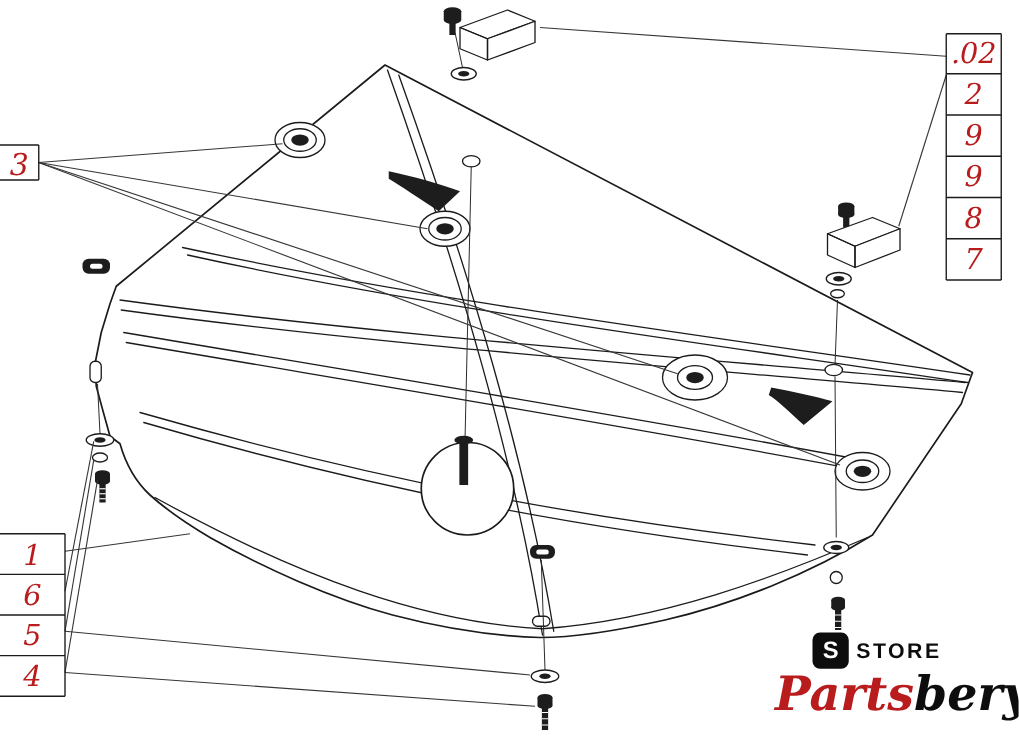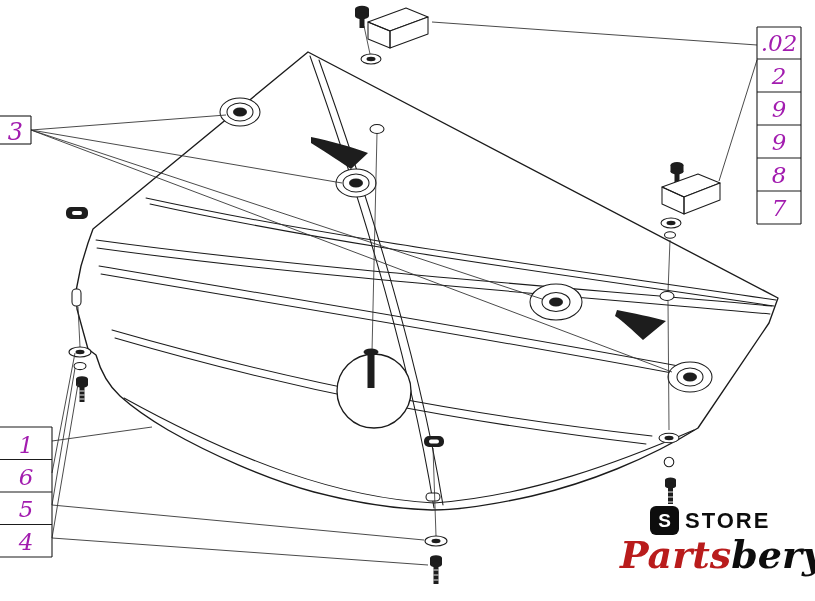--- a/index.html
+++ b/index.html
@@ -12,32 +12,32 @@
   .ln2{stroke:#1b1b1b;fill:none;stroke-width:1.05;stroke-linejoin:round;stroke-linecap:round;}
   .thin{stroke:#2b2b2b;fill:none;stroke-width:.8;}
   .lead{stroke:#363636;fill:none;stroke-width:.9;}
   .tbl{stroke:#1b1b1b;fill:none;stroke-width:1.1;}
   .fw{fill:#ffffff;}
   .dk{fill:#1d1d1d;stroke:none;}
   .whs{stroke:#fff;stroke-width:.9;fill:none;}
 
   
   .callout{position:absolute;font-family:"DejaVu Serif",serif;font-style:italic;
-           color:#a21caf;text-align:center;line-height:30px;height:30px;}
+           color:#b91c1c;text-align:center;line-height:30px;height:30px;}
   .co-right{left:757px;width:44px;font-size:23px;}
   .co-left{left:0;width:31px;top:117px;font-size:24px;}
   .co-bl{left:0;width:52px;font-size:23px;}
 
   
   .logo{position:absolute;left:618px;top:504px;width:195px;height:94px;}
   .logo-row1{position:absolute;left:32px;top:2px;display:flex;align-items:center;gap:6px;}
   .store-box{width:29px;height:29px;background:#0d0d0d;border-radius:6px;color:#fff;
              display:flex;align-items:center;justify-content:center;
              font-weight:bold;font-size:19px;font-family:"Liberation Sans",sans-serif;}
-  .store-txt{font-weight:bold;font-size:22px;letter-spacing:2px;color:#0d0d0d;}
+  .store-txt{font-weight:bold;font-size:17px;letter-spacing:2px;color:#0d0d0d;}
   .brand{position:absolute;left:2px;top:28px;font-family:"DejaVu Serif",serif;
          font-style:italic;font-weight:bold;font-size:38px;white-space:nowrap;}
   .brand .red{color:#b91c1c;}
   .brand .blk{color:#0d0d0d;}
 </style>
 </head>
 <body>
 
 <div class="stage">
 

